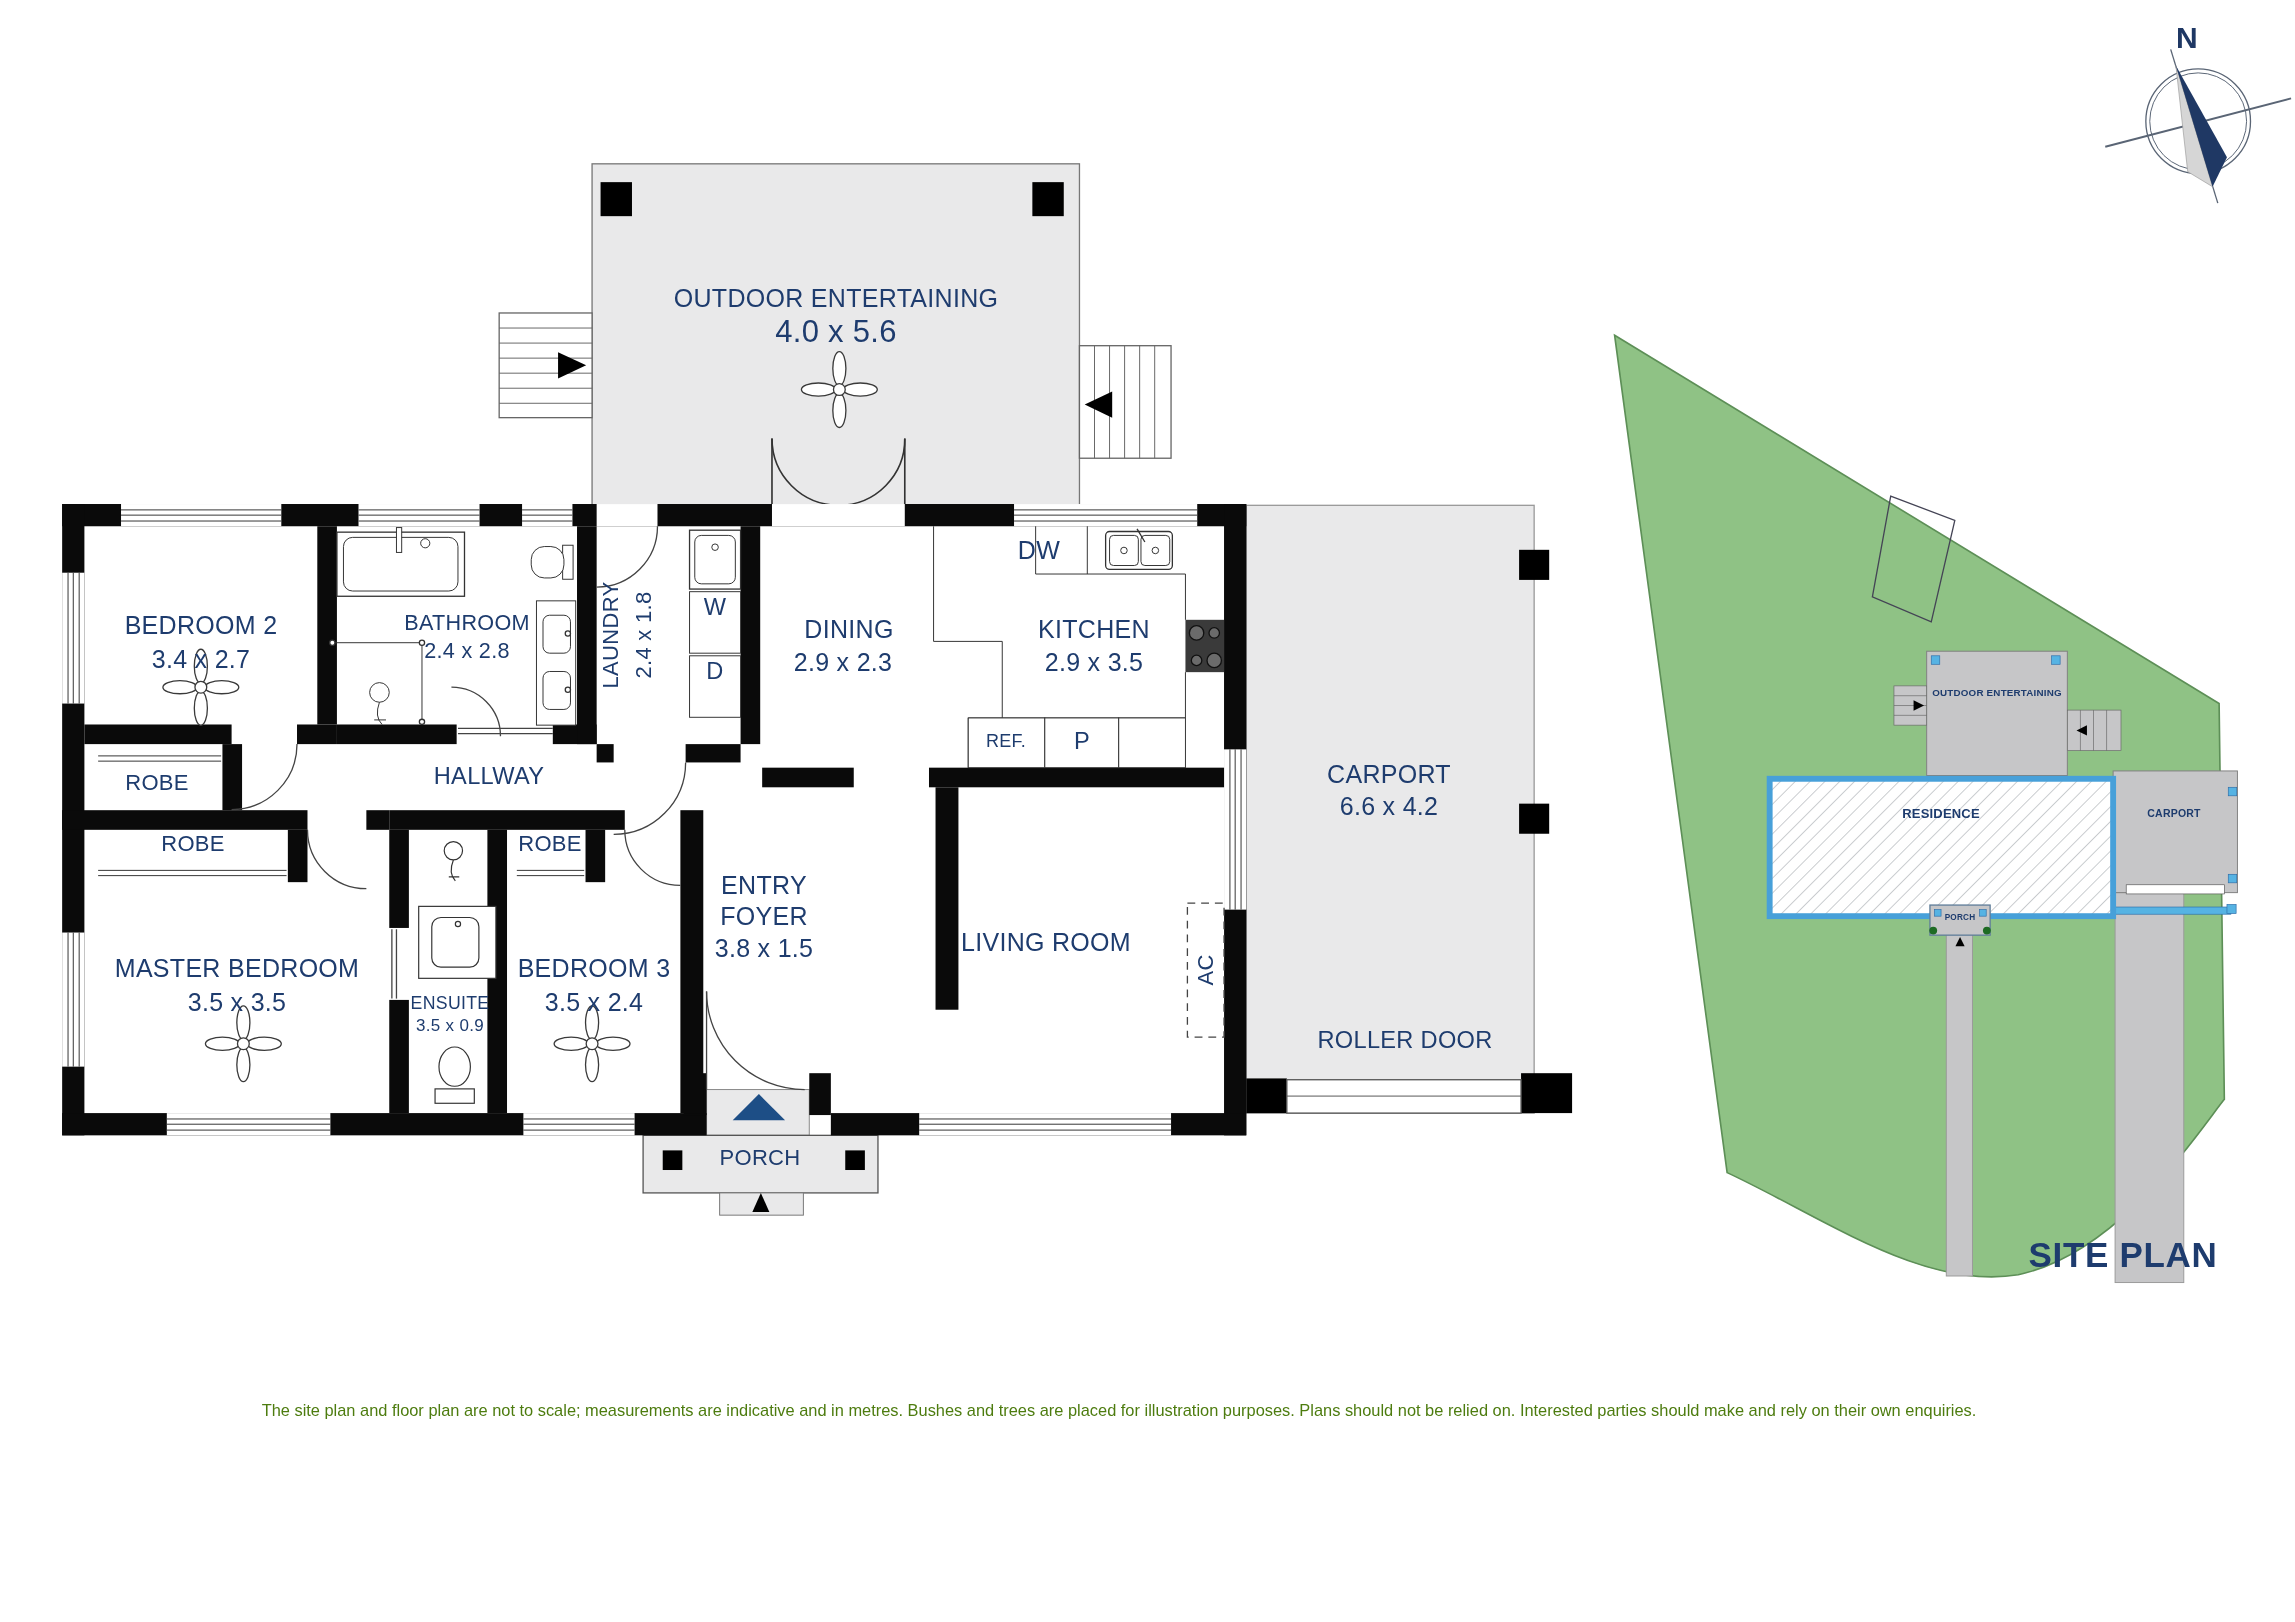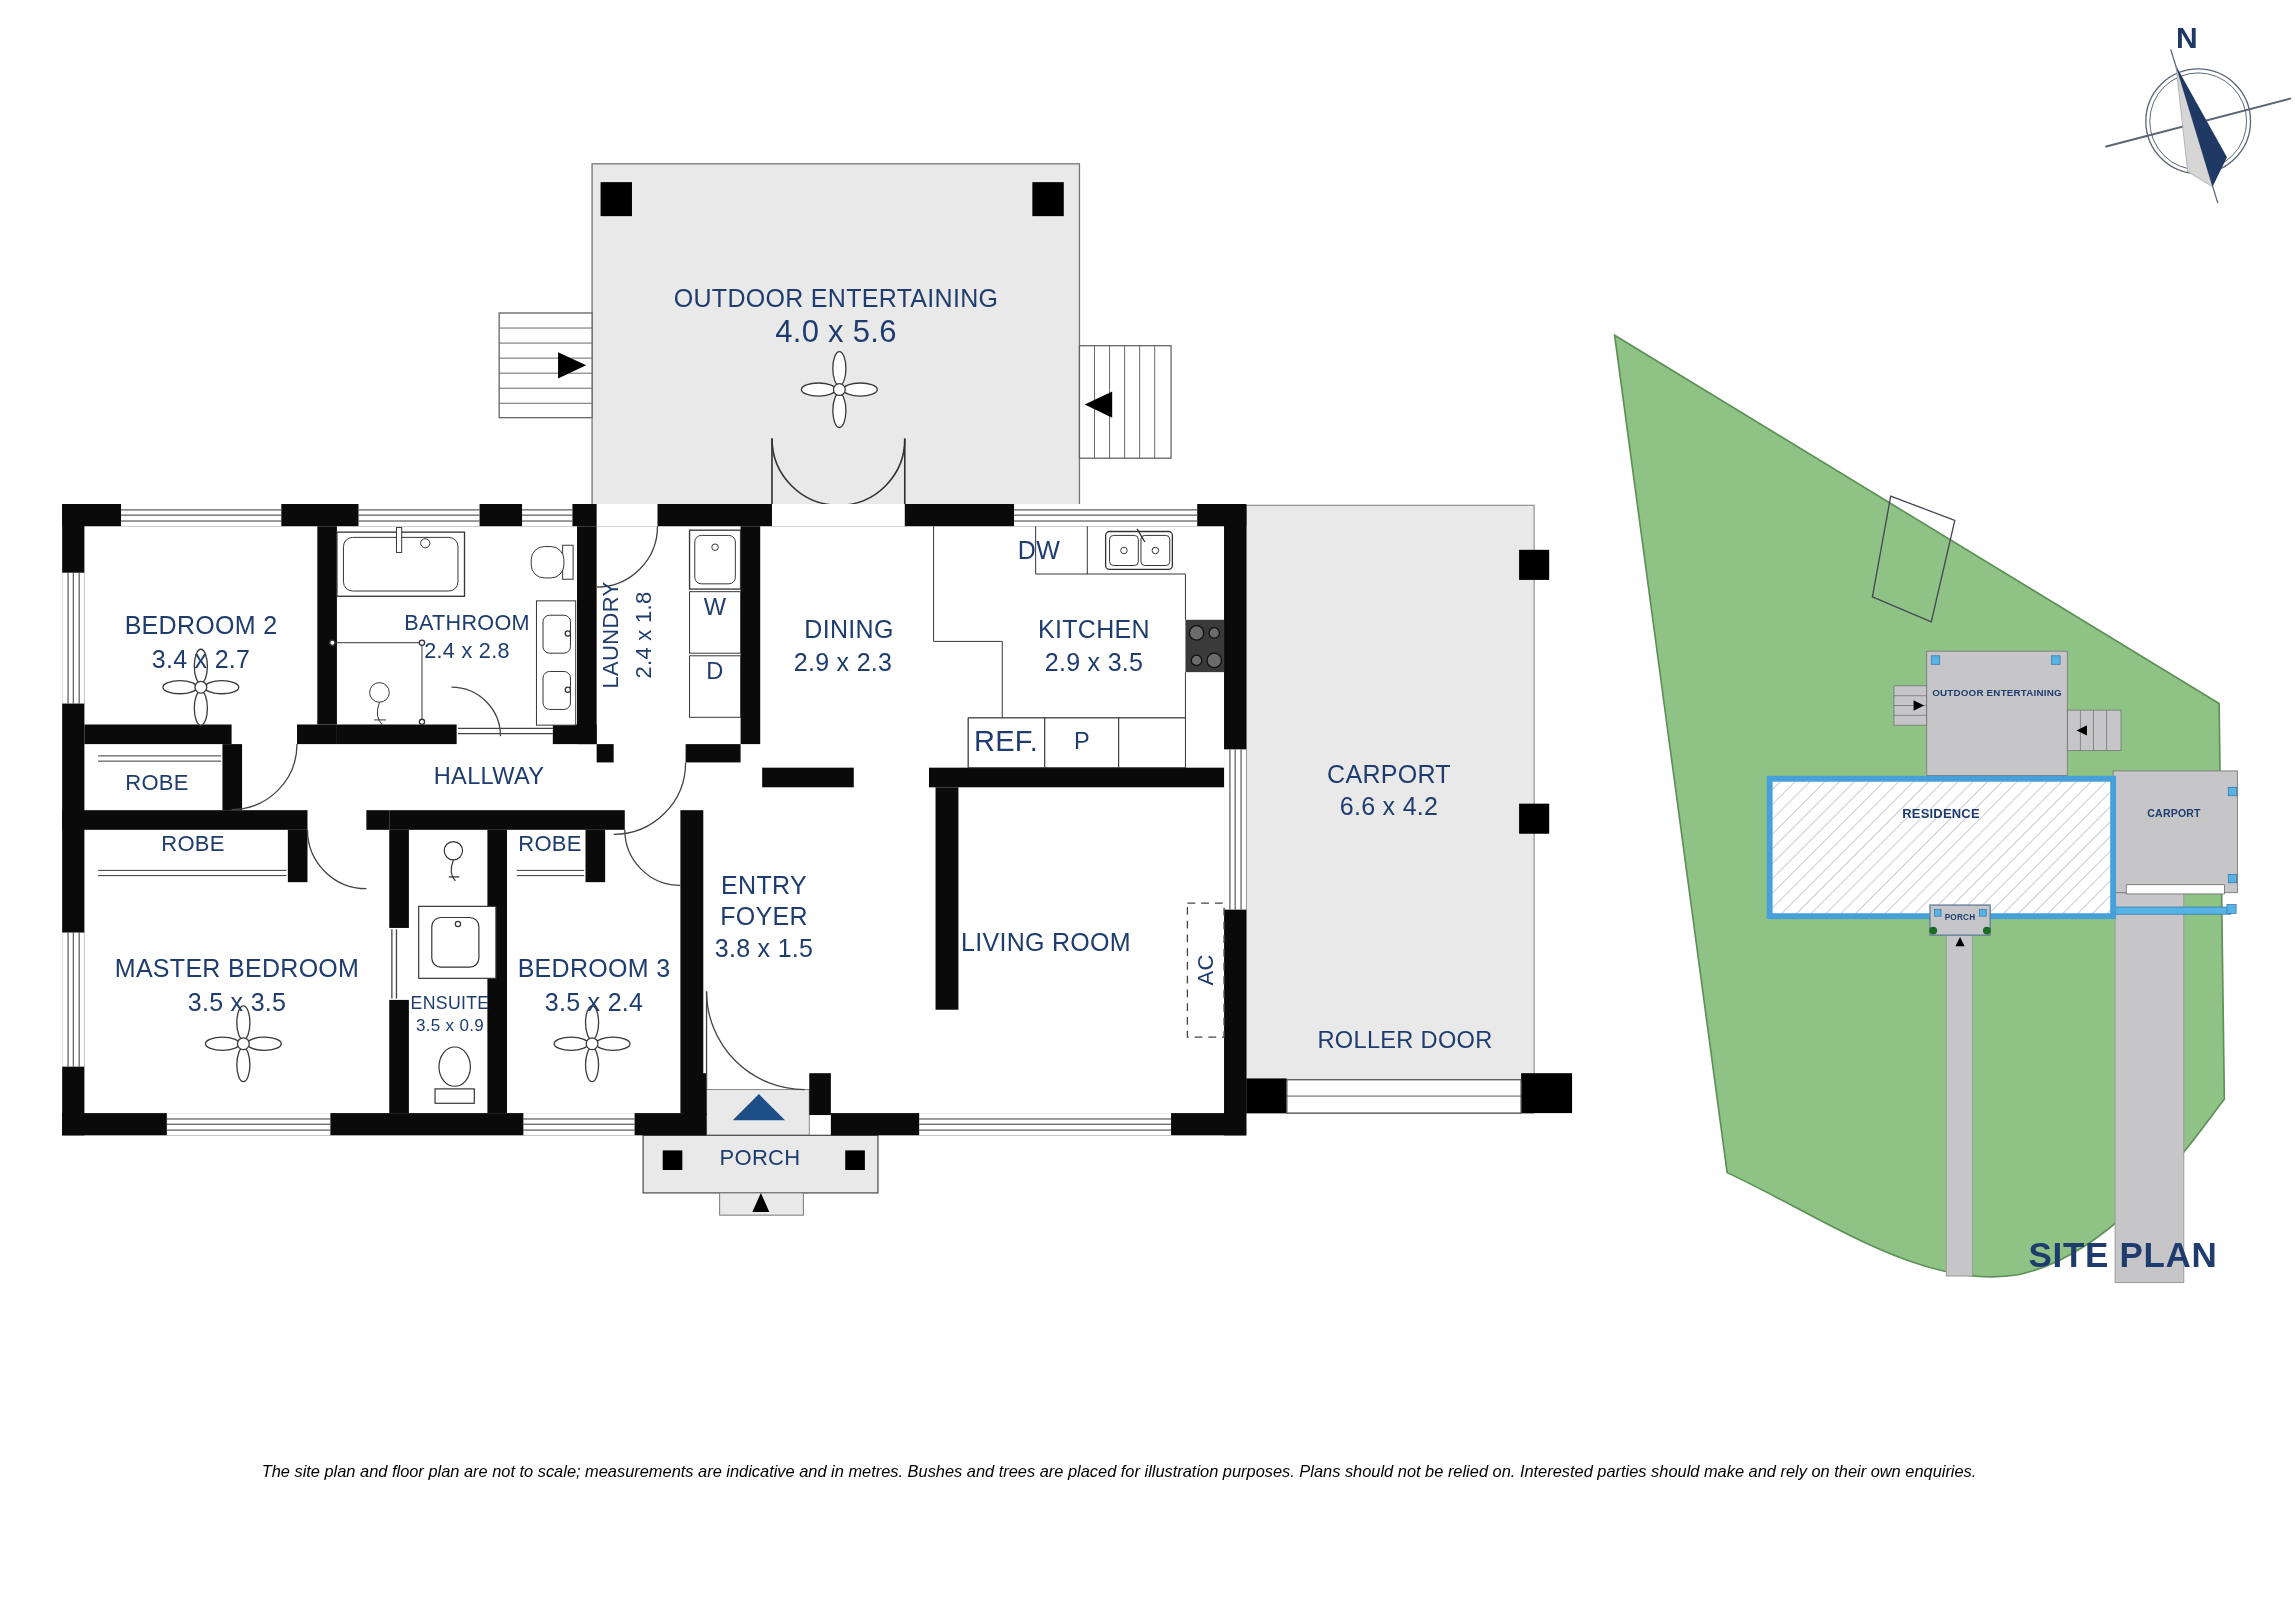--- a/index.html
+++ b/index.html
@@ -5,22 +5,22 @@
   html,body{margin:0;padding:0;background:#fff;}
   #canvas{position:relative;width:2295px;height:1623px;background:#ffffff;overflow:hidden;
           font-family:"Liberation Sans", sans-serif;}
   #plan-svg{position:absolute;left:0;top:0;}
   .label{position:absolute;transform:translate(-50%,-50%);color:#1e3c6e;white-space:nowrap;
          font-family:"Liberation Sans",sans-serif;font-weight:500;letter-spacing:0.3px;}
   .label.v{transform:translate(-50%,-50%) rotate(-90deg);}
   .label.site{font-weight:600;letter-spacing:0.2px;}
   .label.title{font-weight:600;letter-spacing:0.7px;margin-top:12px;}
   .label.north{font-weight:700;}
-  #disclaimer{position:absolute;left:0;top:1462px;width:2238px;text-align:center;
-              color:#000000;font-size:16.4px;font-weight:400;font-style:italic;}
+  #disclaimer{position:absolute;left:0;top:1401px;width:2238px;text-align:center;
+              color:#4d7c0f;font-size:16.4px;font-weight:400;}
 </style>
 </head>
 <body>
 
 <div id="canvas">
 
 <svg id="plan-svg" width="2295" height="1623" viewBox="0 0 3508 2480">
   <defs>
     <pattern id="hatch" width="16" height="16" patternUnits="userSpaceOnUse" patternTransform="rotate(45)">
       <rect width="16" height="16" fill="#ffffff"></rect>
@@ -361,21 +361,21 @@
 <div class="label" style="left:467px;top:651px;font-size:21.6px">2.4 x 2.8</div>
 <div class="label v" style="left:611px;top:635px;font-size:22px">LAUNDRY</div>
 <div class="label v" style="left:644px;top:635px;font-size:22px">2.4 x 1.8</div>
 <div class="label" style="left:715px;top:607px;font-size:23.6px">W</div>
 <div class="label" style="left:715px;top:671px;font-size:23.6px">D</div>
 <div class="label" style="left:849px;top:629px;font-size:25px">DINING</div>
 <div class="label" style="left:843px;top:662px;font-size:25px">2.9 x 2.3</div>
 <div class="label" style="left:1094px;top:629px;font-size:25px">KITCHEN</div>
 <div class="label" style="left:1094px;top:662px;font-size:25px">2.9 x 3.5</div>
 <div class="label" style="left:1039px;top:550px;font-size:25px">DW</div>
-<div class="label" style="left:1006px;top:741px;font-size:29px">REF.</div>
+<div class="label" style="left:1006px;top:741px;font-size:18px">REF.</div>
 <div class="label" style="left:1082px;top:741px;font-size:23.6px">P</div>
 <div class="label" style="left:1389px;top:774px;font-size:25px">CARPORT</div>
 <div class="label" style="left:1389px;top:806px;font-size:25px">6.6 x 4.2</div>
 <div class="label" style="left:1405px;top:1040px;font-size:23.6px">ROLLER DOOR</div>
 <div class="label" style="left:489px;top:776px;font-size:23.6px">HALLWAY</div>
 <div class="label" style="left:157px;top:783px;font-size:22px">ROBE</div>
 <div class="label" style="left:193px;top:844px;font-size:22px">ROBE</div>
 <div class="label" style="left:550px;top:844px;font-size:22px">ROBE</div>
 <div class="label" style="left:237px;top:968px;font-size:25px">MASTER BEDROOM</div>
 <div class="label" style="left:237px;top:1002px;font-size:25px">3.5 x 3.5</div>

